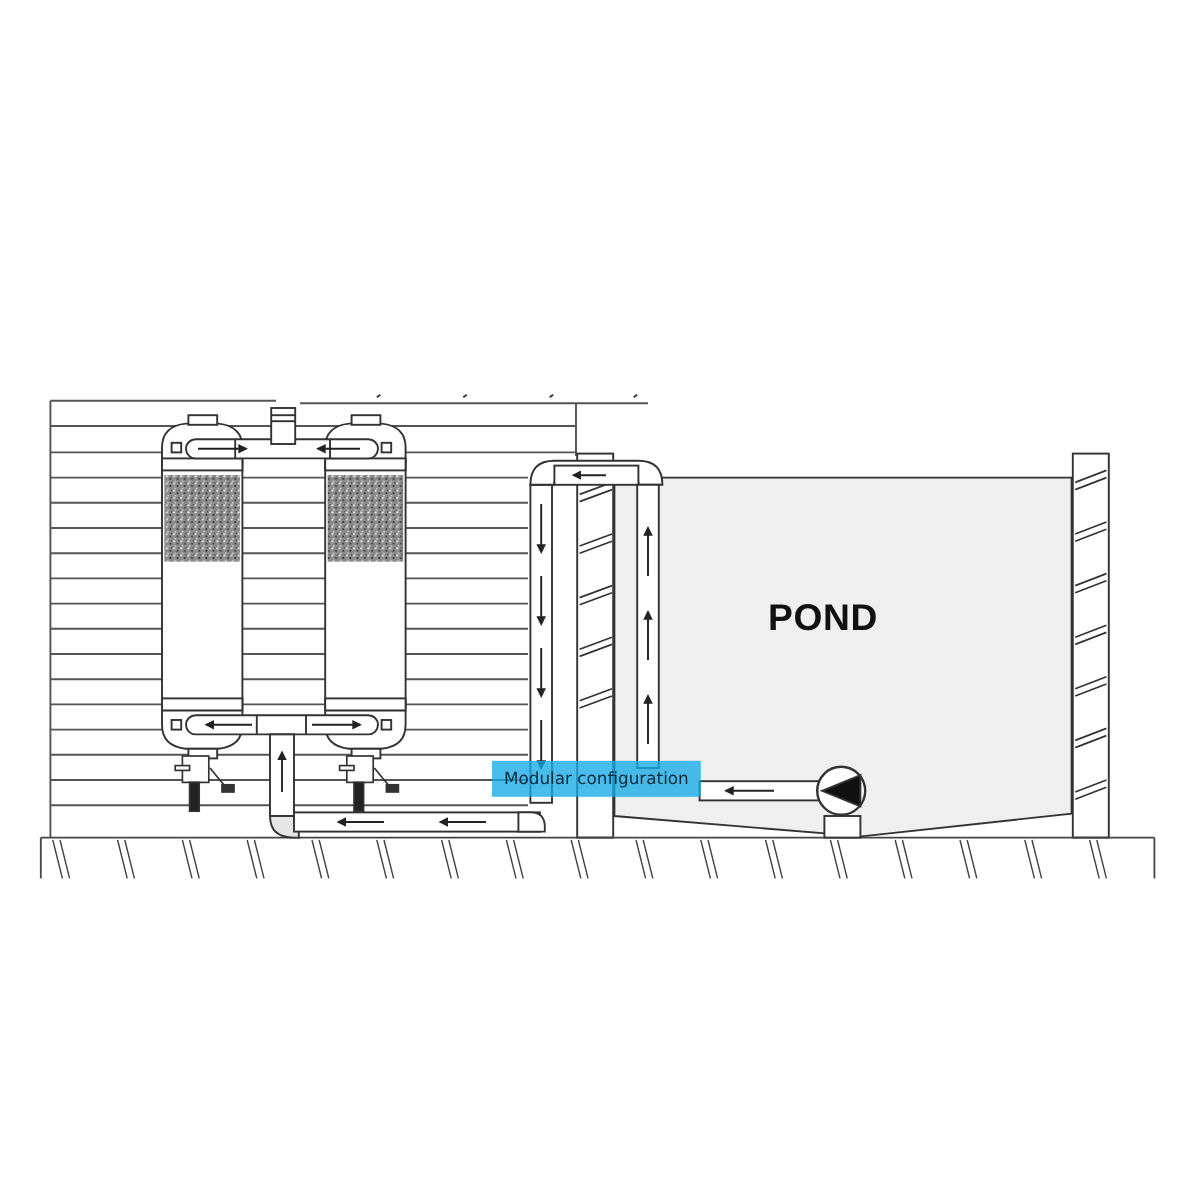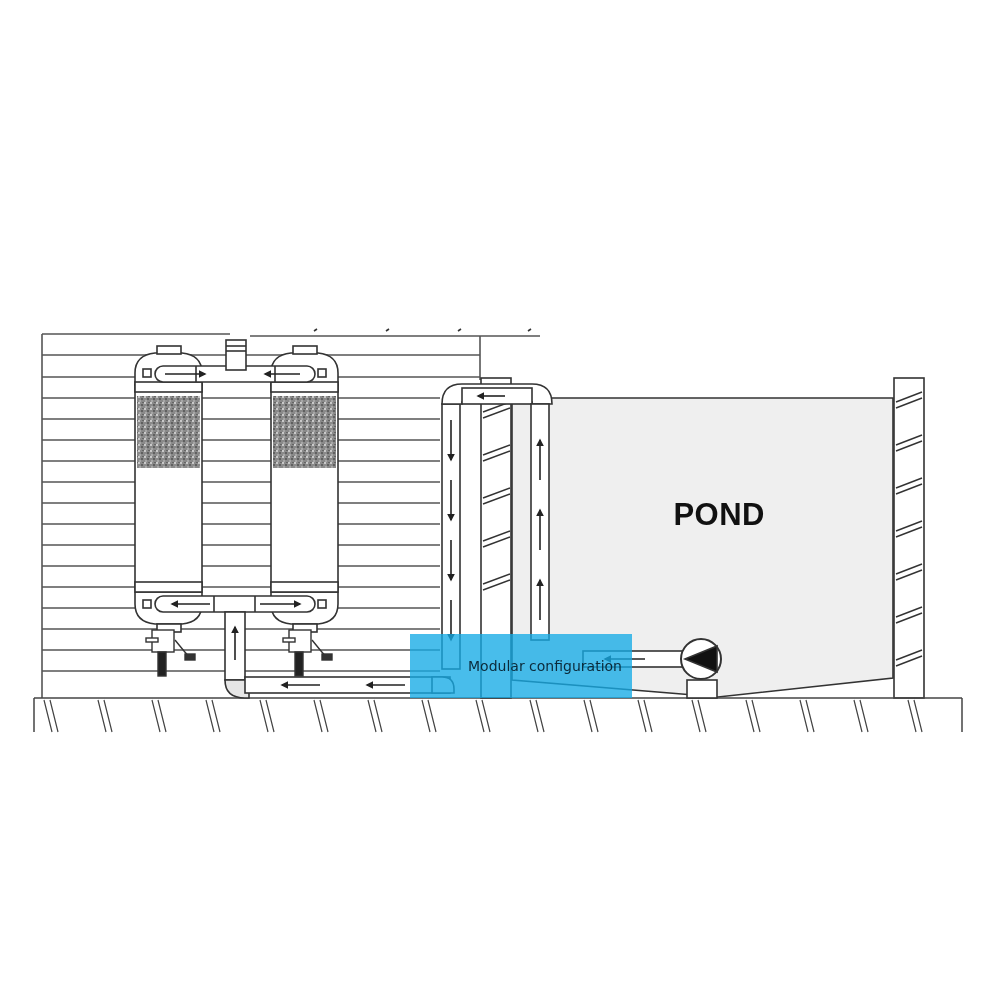--- a/index.html
+++ b/index.html
@@ -1,19 +1,19 @@
 <!DOCTYPE html>
 <html><head>
 <meta charset="utf-8">
 <style>
   html, body { margin: 0; padding: 0; background: #ffffff; }
   body { width: 1000px; height: 1000px; position: relative; overflow: hidden; font-family: "Liberation Sans", sans-serif; }
   #diagram { position: absolute; left: 0; top: 0; width: 1000px; height: 1000px; }
-  .pond-label { position: absolute; left: 640px; top: 497px; width: 125px; text-align: right; font-family: "Liberation Sans", sans-serif; font-weight: bold; font-size: 31px; color: #111111; letter-spacing: 0.5px; }
-  .caption-box { position: absolute; left: 410px; top: 634px; width: 174px; height: 64px; background: rgba(20,170,230,0.78); display: flex; align-items: center; justify-content: center; padding-left: 48px; }
+  .pond-label { position: absolute; left: 640px; top: 497px; width: 125px; text-align: left; font-family: "Liberation Sans", sans-serif; font-weight: bold; font-size: 31px; color: #111111; letter-spacing: 0.5px; }
+  .caption-box { position: absolute; left: 410px; top: 634px; width: 174px; height: 30px; background: rgba(20,170,230,0.78); display: flex; align-items: center; justify-content: center; }
   .caption-text { font-family: "DejaVu Sans", sans-serif; font-size: 14px; color: #0b2a3a; white-space: nowrap; }
 </style>
 </head>
 <body>
 
 <svg id="diagram" viewBox="0 0 1000 1000" xmlns="http://www.w3.org/2000/svg">
   <defs>
     <pattern id="gravel" width="6" height="6" patternUnits="userSpaceOnUse">
       <rect width="6" height="6" fill="#8a8a8a"></rect>
       <circle cx="1" cy="1" r="0.9" fill="#e8e8e8"></circle>

